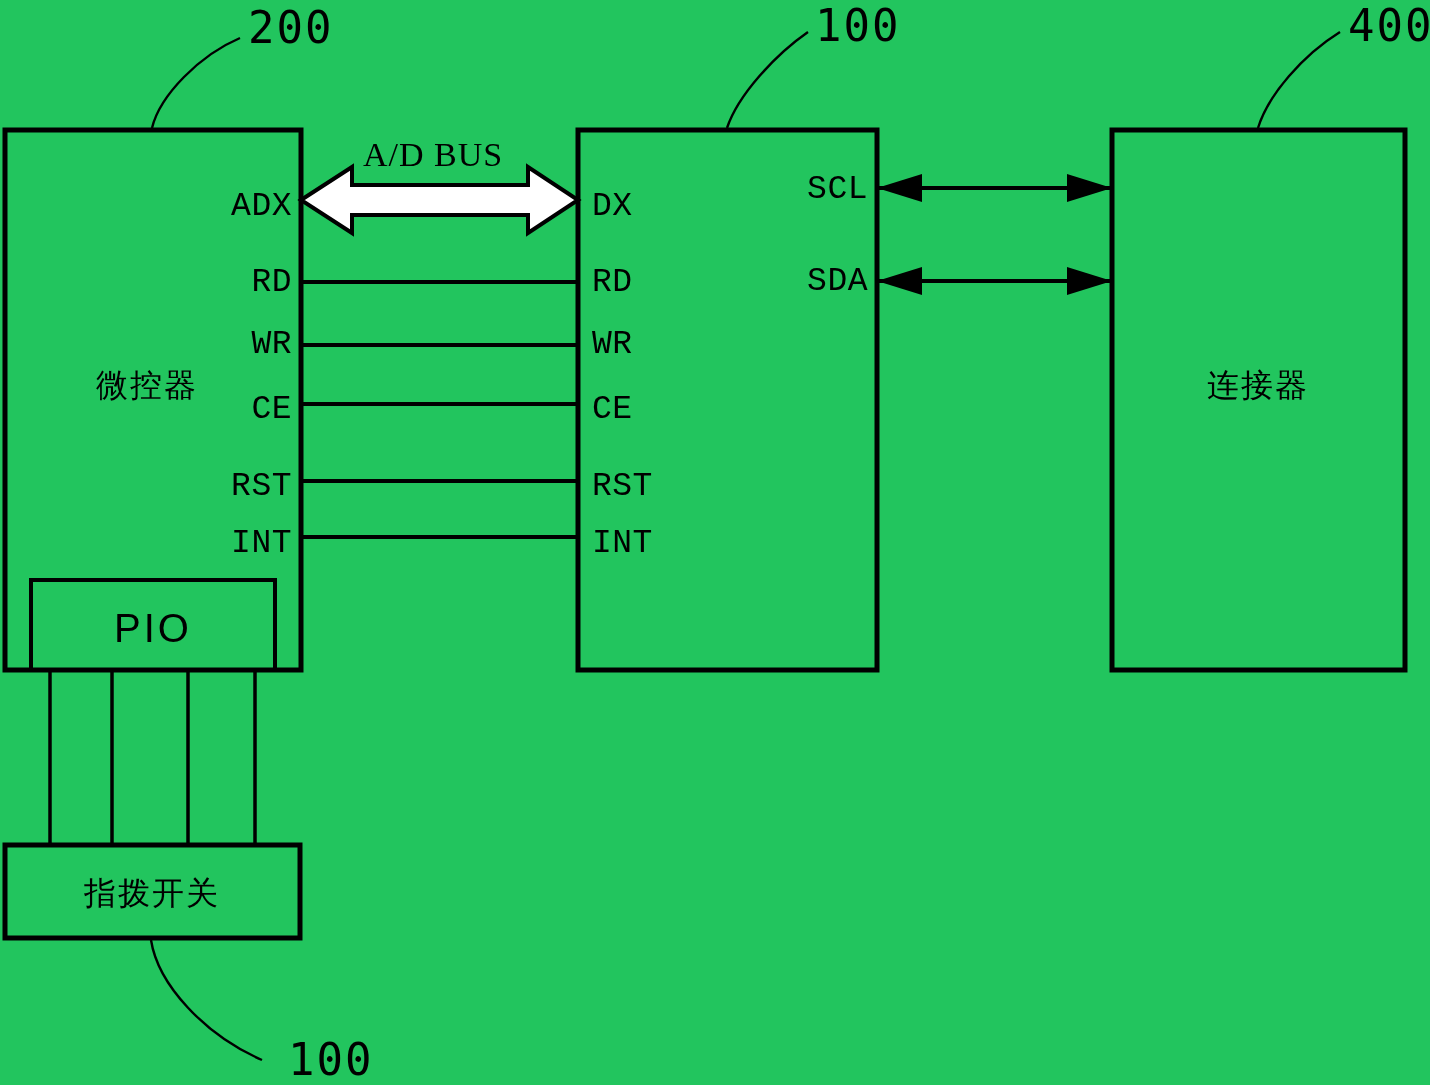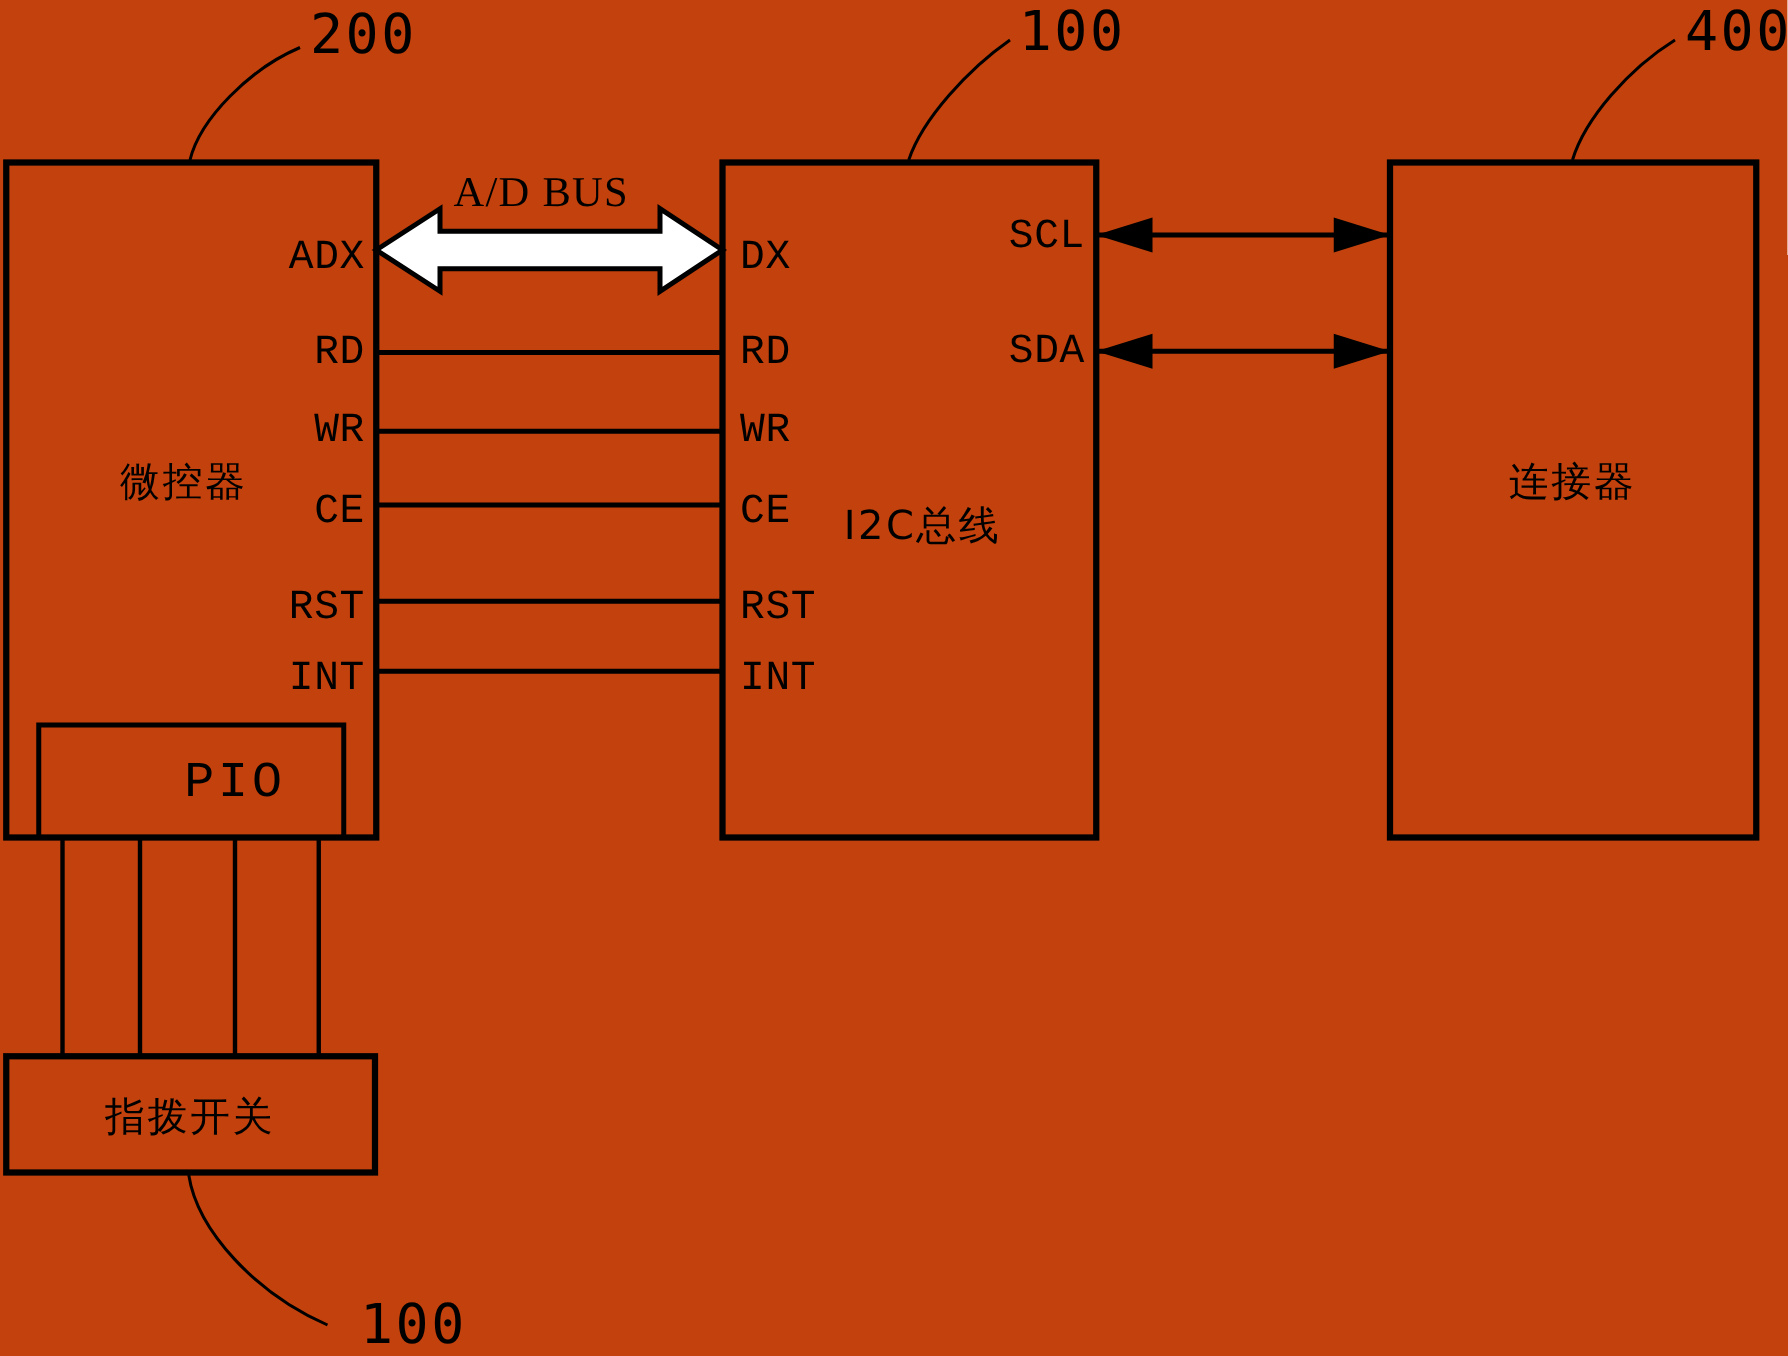--- a/index.html
+++ b/index.html
@@ -8,21 +8,21 @@
     padding: 0;
     background: #ffffff;
   }
   body {
     font-family: "Liberation Serif", "DejaVu Serif", serif;
   }
   #diagram-root {
     position: relative;
     width: 1430px;
     height: 1085px;
-    background: #c2410c;
+    background: #22c55e;
     overflow: hidden;
   }
   #diagram-svg {
     position: absolute;
     left: 0;
     top: 0;
     width: 1430px;
     height: 1085px;
   }
   .box-stroke {
@@ -100,25 +100,24 @@
   .block-title {
     transform: translate(-50%, -50%);
     text-align: center;
   }
   .block-title-2line {
     transform: translate(-50%, -50%);
     text-align: center;
     line-height: 1.35;
   }
   .pio-label {
-    font-family: Liberation Mono, monospace;
+    font-family: Liberation Sans, sans-serif;
     font-size: 40px;
     letter-spacing: 3px;
     transform: translate(-50%, -50%);
-    margin-left: 35px;
   }
 </style>
 </head>
 <body>
 
 <div id="diagram-root">
 
   <svg id="diagram-svg" viewBox="0 0 1430 1085">
 
     <rect class="box-stroke" x="5" y="130" width="296" height="540"></rect>
@@ -193,18 +192,17 @@
   <div class="lbl pin-label pin-left" style="left:592px; top:282px;">RD</div>
   <div class="lbl pin-label pin-left" style="left:592px; top:344px;">WR</div>
   <div class="lbl pin-label pin-left" style="left:592px; top:409px;">CE</div>
   <div class="lbl pin-label pin-left" style="left:592px; top:486px;">RST</div>
   <div class="lbl pin-label pin-left" style="left:592px; top:543px;">INT</div>
 
   <div class="lbl pin-label pin-right" style="left:868px; top:189px;">SCL</div>
   <div class="lbl pin-label pin-right" style="left:868px; top:281px;">SDA</div>
 
   <div class="lbl cjk block-title-2line" style="left:738px; top:421px;">
-    <div>I2C总线</div>
   </div>
 
   <div class="lbl cjk block-title" style="left:1258px; top:385px;">连接器</div>
 
 </div>
 
 </body></html>

